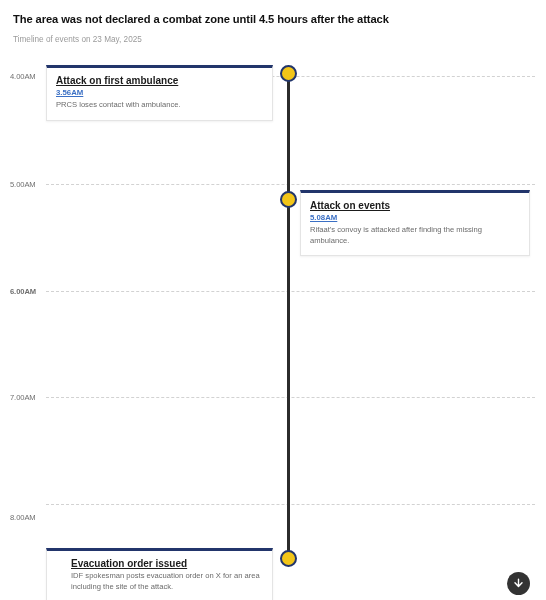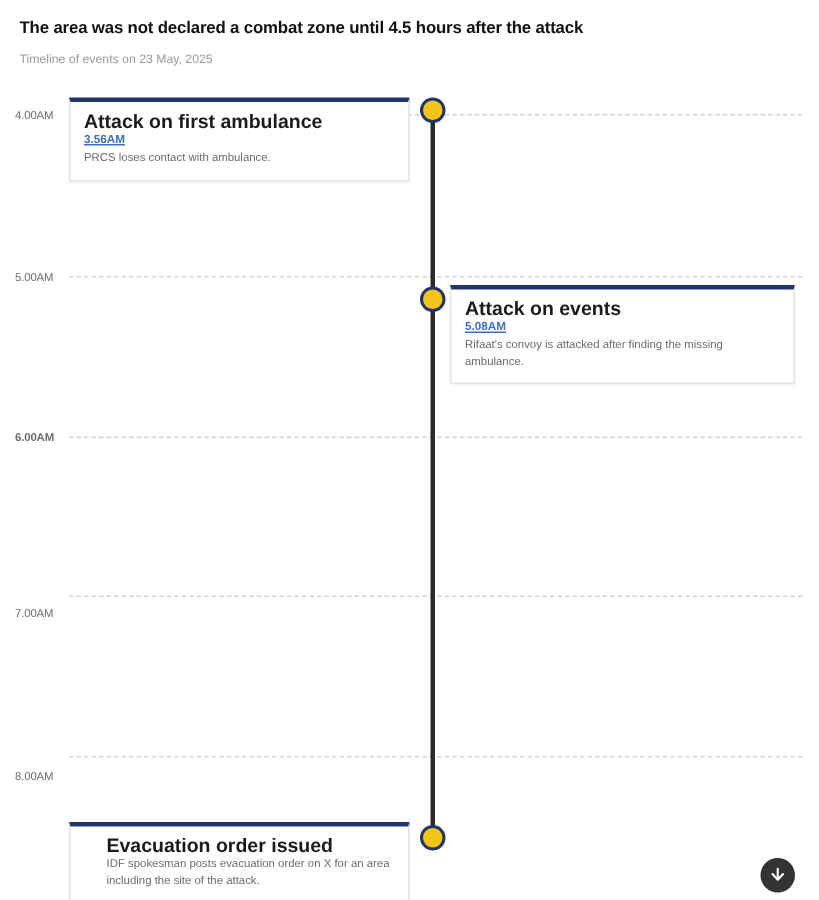--- a/index.html
+++ b/index.html
@@ -94,25 +94,26 @@
   .card {
     position: absolute;
     background: #ffffff;
     border: 1px solid #e4e4e4;
     border-top: 3px solid #22356b;
     box-sizing: border-box;
     box-shadow: 0 1px 2px rgba(0,0,0,0.06);
     padding: 7px 9px 9px 9px;
   }
   .card-title {
-    font-size: 13px;
+    font-size: 10px;
     font-weight: bold;
     color: #1b1b1b;
     line-height: 11px;
     margin: 0 0 2px 0;
+    text-decoration: underline;
   }
   .card-time {
     font-size: 7.8px;
     font-weight: bold;
     color: #3a6fc4;
     line-height: 10px;
     margin: 0 0 2px 0;
     text-decoration: underline;
   }
   .card-desc {
@@ -150,21 +151,21 @@
     <div class="gridline" style="top:62px;"></div>
     <div class="axis-label" style="top:58px;">4.00AM</div>
 
     <div class="gridline" style="top:170px;"></div>
     <div class="axis-label" style="top:166px;">5.00AM</div>
 
     <div class="gridline" style="top:277px;"></div>
     <div class="axis-label" style="top:273px;font-weight:bold;">6.00AM</div>
 
     <div class="gridline" style="top:383px;"></div>
-    <div class="axis-label" style="top:390px;">7.00AM</div>
+    <div class="axis-label" style="top:379px;">7.00AM</div>
 
     <div class="gridline" style="top:490px;"></div>
     <div class="axis-label" style="top:499px;">8.00AM</div>
 
     <div class="spine" style="top:56px; height:494px;"></div>
 
     <div class="card" style="left:46px; top:51px; width:227px;">
       <div class="card-title">Attack on first ambulance</div>
       <div class="card-time">3.56AM</div>
       <div class="card-desc">PRCS loses contact with ambulance.</div>

